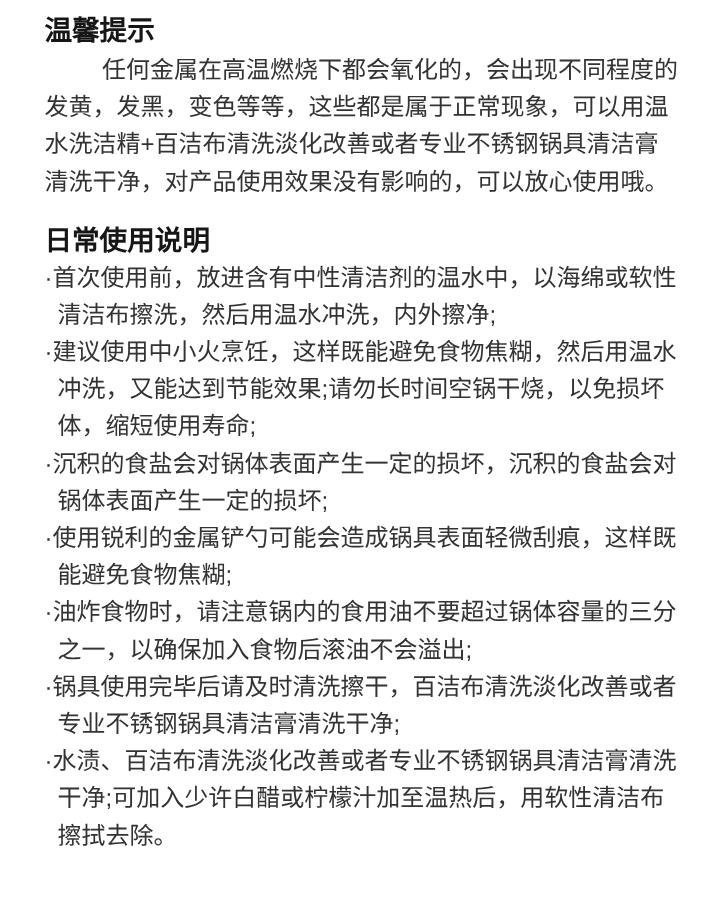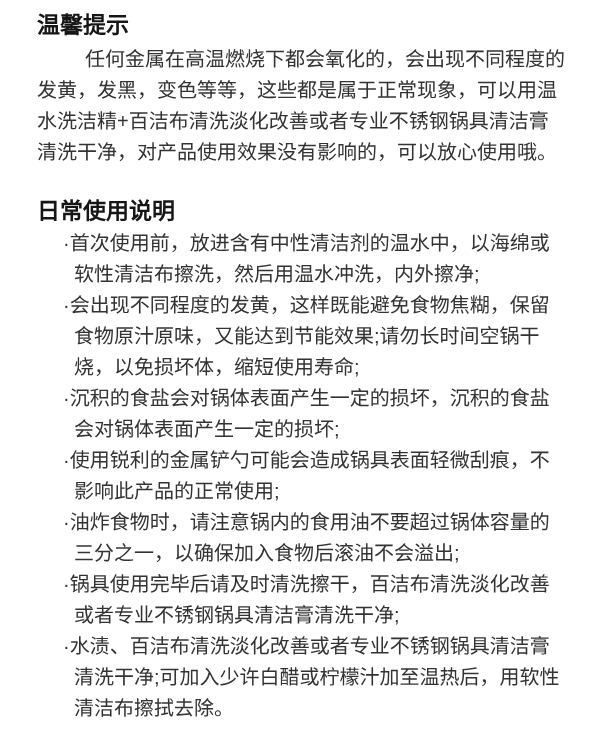--- a/index.html
+++ b/index.html
@@ -24,49 +24,48 @@
     font-weight: 700;
     color: #161616;
     margin: 0;
     line-height: 30px;
   }
   .tips-para {
     margin: 4px 0 15px 0;
     text-indent: 2.4em;
   }
   .usage-heading {
-    margin-top: 28px;
+    margin-top: 17px;
   }
   .usage-list {
     list-style: none;
     margin: 2px 0 0 0;
     padding: 0;
   }
   .usage-list li {
     padding-left: 11px;
     text-indent: -11px;
-    margin-left: 26px;
   }
 </style>
 </head>
 <body>
 
 <div class="doc">
 
   <section>
     <h2 class="heading">温馨提示</h2>
     <p class="tips-para">任何金属在高温燃烧下都会氧化的，会出现不同程度的发黄，发黑，变色等等，这些都是属于正常现象，可以用温水洗洁精+百洁布清洗淡化改善或者专业不锈钢锅具清洁膏清洗干净，对产品使用效果没有影响的，可以放心使用哦。</p>
   </section>
 
   <section>
     <h2 class="heading usage-heading">日常使用说明</h2>
     <ul class="usage-list">
         <li>·首次使用前，放进含有中性清洁剂的温水中，以海绵或软性清洁布擦洗，然后用温水冲洗，内外擦净;</li>
-        <li>·会出现不同程度的发黄，这样既能避免食物焦糊，保留食物原汁原味，又能达到节能效果;请勿长时间空锅干烧，以免损坏体，缩短使用寿命;</li>
+        <li>·建议使用中小火烹饪，这样既能避免食物焦糊，然后用温水冲洗，又能达到节能效果;请勿长时间空锅干烧，以免损坏体，缩短使用寿命;</li>
         <li>·沉积的食盐会对锅体表面产生一定的损坏，沉积的食盐会对锅体表面产生一定的损坏;</li>
-        <li>·使用锐利的金属铲勺可能会造成锅具表面轻微刮痕，不影响此产品的正常使用;</li>
+        <li>·使用锐利的金属铲勺可能会造成锅具表面轻微刮痕，这样既能避免食物焦糊;</li>
         <li>·油炸食物时，请注意锅内的食用油不要超过锅体容量的三分之一，以确保加入食物后滚油不会溢出;</li>
         <li>·锅具使用完毕后请及时清洗擦干，百洁布清洗淡化改善或者专业不锈钢锅具清洁膏清洗干净;</li>
         <li>·水渍、百洁布清洗淡化改善或者专业不锈钢锅具清洁膏清洗干净;可加入少许白醋或柠檬汁加至温热后，用软性清洁布擦拭去除。</li>
       </ul>
   </section>
 
 </div>
 
 </body></html>

